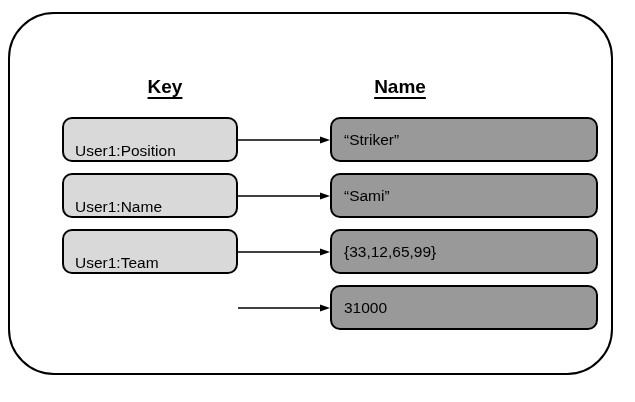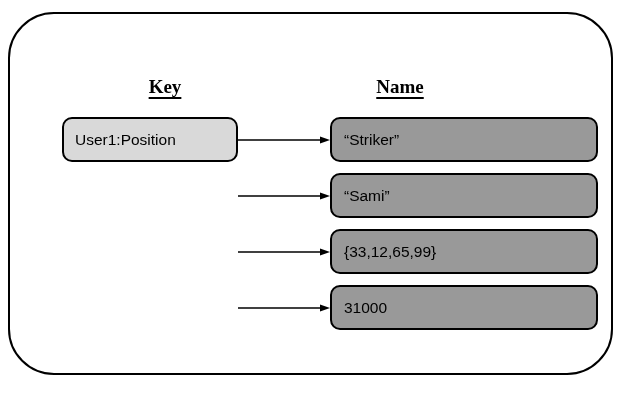--- a/index.html
+++ b/index.html
@@ -25,21 +25,21 @@
     height: 363px;
     box-sizing: border-box;
     border: 2px solid #000000;
     border-radius: 46px;
     background: #ffffff;
   }
   .col-header {
     position: absolute;
     top: 62px;
     transform: translateX(-50%);
-    font-family: Liberation Serif, serif;
+    font-family: Liberation Sans, sans-serif;
     font-weight: bold;
     font-size: 19px;
     color: #000000;
     text-decoration: underline;
     text-decoration-thickness: 2px;
     text-underline-offset: 4px;
     white-space: nowrap;
   }
   .key-header   { left: 155px; }
   .value-header { left: 390px; }
@@ -54,21 +54,21 @@
     position: absolute;
     left: 52px;
     top: 0;
     width: 176px;
     height: 45px;
     box-sizing: border-box;
     background: #d9d9d9;
     border: 2px solid #000000;
     border-radius: 10px;
     display: flex;
-    align-items: center;
+    align-items: flex-end;
     padding-left: 11px;
     font-size: 15.5px;
     color: #000000;
   }
   .value-box {
     position: absolute;
     left: 320px;
     top: 0;
     width: 268px;
     height: 45px;
@@ -107,30 +107,36 @@
       <svg class="arrow" viewBox="0 0 92 12">
         <line x1="0" y1="6" x2="83" y2="6" stroke="#000000" stroke-width="1.5"></line>
         <polygon points="82,2.5 92,6 82,9.5" fill="#000000"></polygon>
       </svg>
       <div class="value-box">
         <span>“Striker”</span>
       </div>
     </div>
 
     <div class="row" style="top:159px">
+      <div class="key-box">
+        <span>User1:Name</span>
+      </div>
       <svg class="arrow" viewBox="0 0 92 12">
         <line x1="0" y1="6" x2="83" y2="6" stroke="#000000" stroke-width="1.5"></line>
         <polygon points="82,2.5 92,6 82,9.5" fill="#000000"></polygon>
       </svg>
       <div class="value-box">
         <span>“Sami”</span>
       </div>
     </div>
 
     <div class="row" style="top:215px">
+      <div class="key-box">
+        <span>User1:Team</span>
+      </div>
       <svg class="arrow" viewBox="0 0 92 12">
         <line x1="0" y1="6" x2="83" y2="6" stroke="#000000" stroke-width="1.5"></line>
         <polygon points="82,2.5 92,6 82,9.5" fill="#000000"></polygon>
       </svg>
       <div class="value-box">
         <span>{33,12,65,99}</span>
       </div>
     </div>
 
     <div class="row" style="top:271px">

